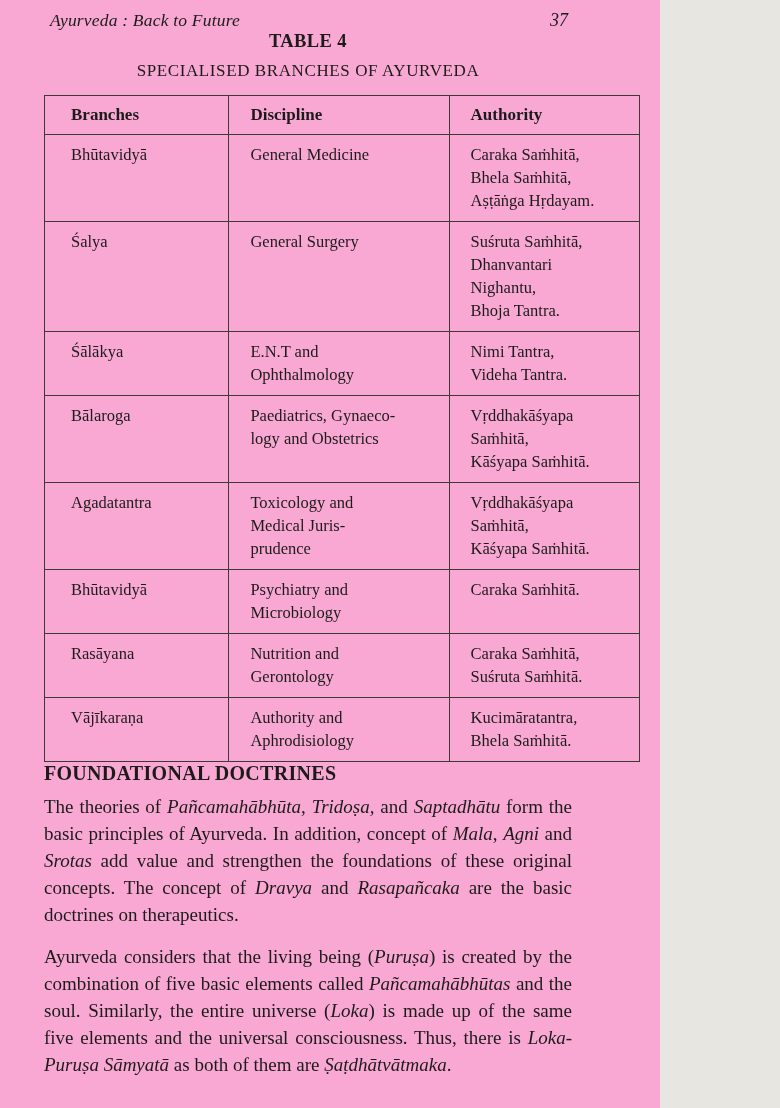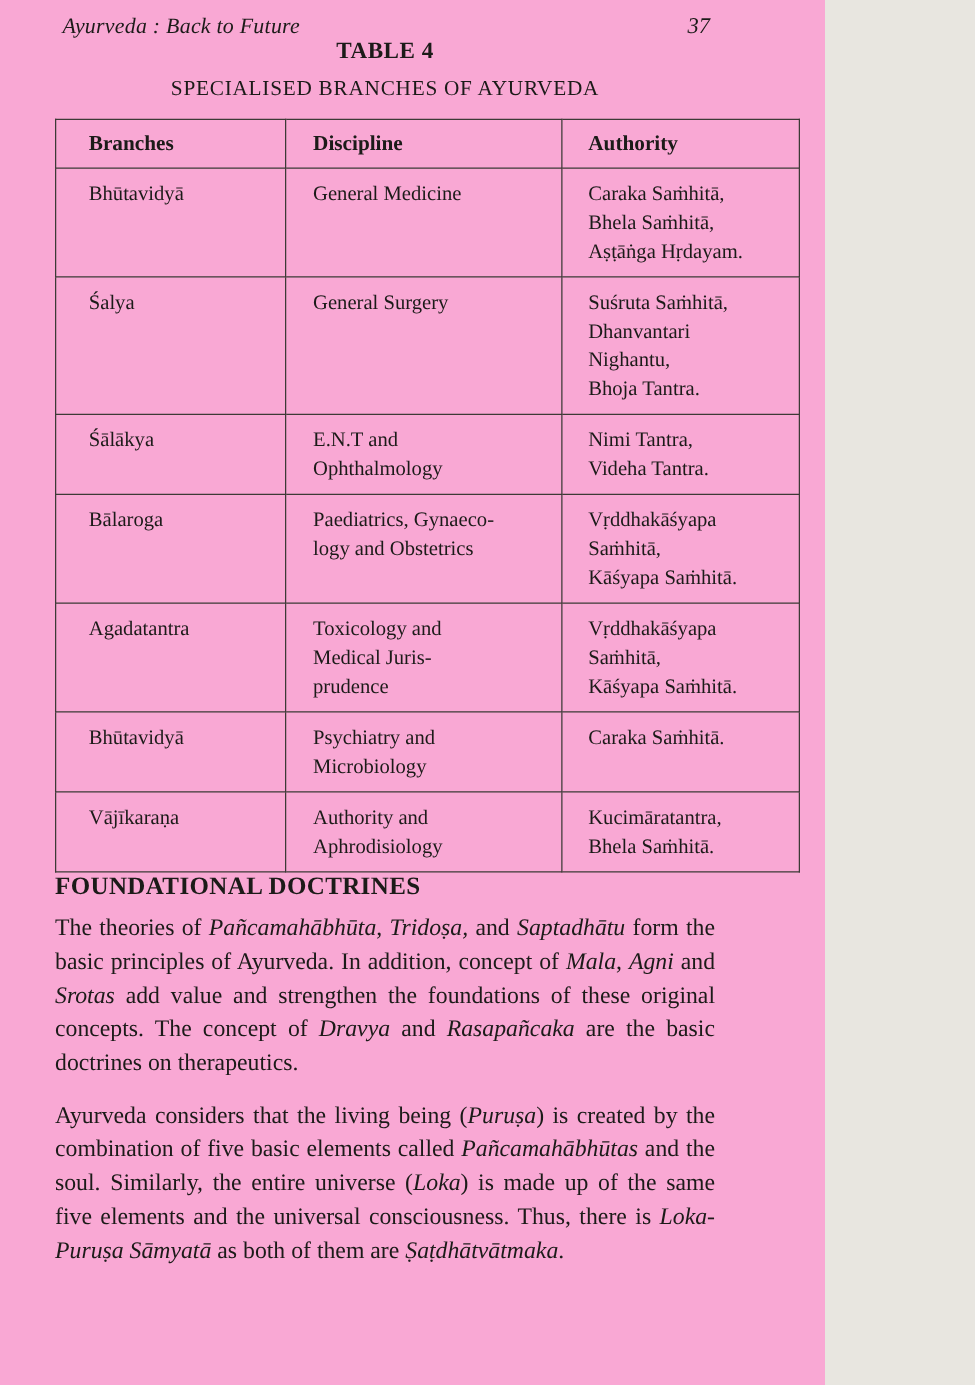--- a/index.html
+++ b/index.html
@@ -159,20 +159,27 @@
 Saṁhitā,
 Kāśyapa Saṁhitā.</td>
         </tr>
         <tr>
           <td>Bhūtavidyā</td>
           <td>Psychiatry and
 Microbiology</td>
           <td>Caraka Saṁhitā.</td>
         </tr>
         <tr>
+          <td>Rasāyana</td>
+          <td>Nutrition and
+Gerontology</td>
+          <td>Caraka Saṁhitā,
+Suśruta Saṁhitā.</td>
+        </tr>
+        <tr>
           <td>Vājīkaraṇa</td>
           <td>Authority and
 Aphrodisiology</td>
           <td>Kucimāratantra,
 Bhela Saṁhitā.</td>
         </tr>
       </tbody>
   </table>
 
   <section>

